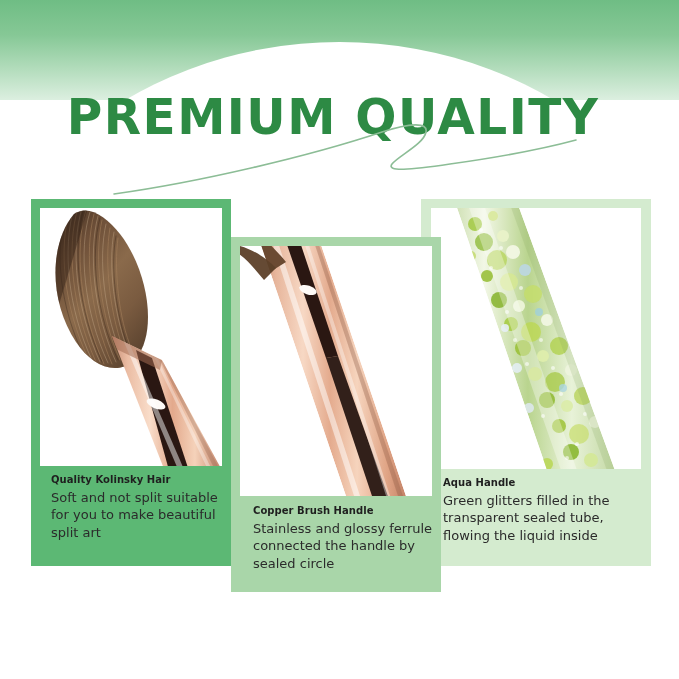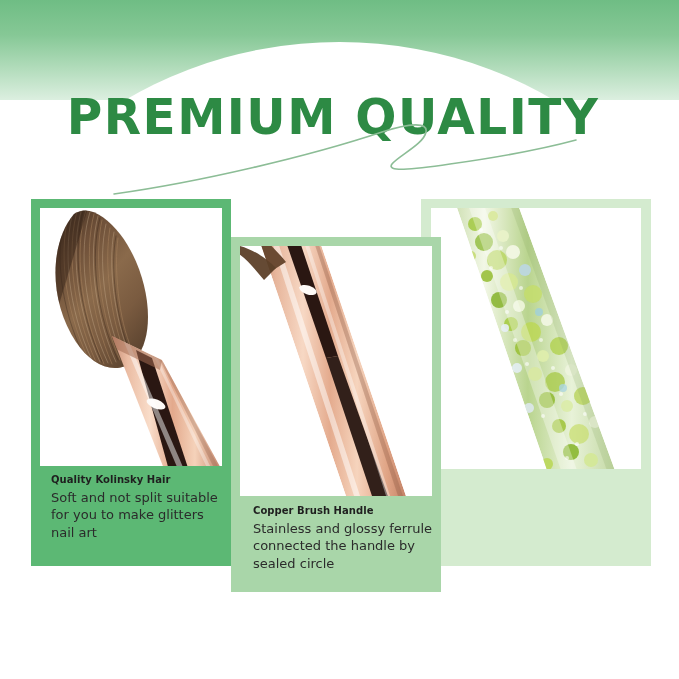--- a/index.html
+++ b/index.html
@@ -226,20 +226,24 @@
             <circle cx="84" cy="132" r="2"></circle>
               <circle cx="122" cy="160" r="2"></circle>
             <circle cx="154" cy="206" r="2"></circle>
               <circle cx="136" cy="250" r="2"></circle>
           </g>
           <polygon points="36,-6 52,-6 148,268 132,268" fill="#ffffff" opacity="0.32"></polygon>
           <polygon points="78,-6 86,-6 186,268 178,268" fill="#7e9e5a" opacity="0.18"></polygon>
         </g>
       </svg>
     </div>
+    <div class="card-text">
+      <div class="card-title">Aqua Handle</div>
+      <div class="card-desc">Green glitters filled in the transparent sealed tube, flowing the liquid inside</div>
+    </div>
   </div>
 
   <div class="card" id="card-ferrule">
     <div class="card-photo">
       <svg class="photo-svg" viewBox="0 0 192 250" preserveAspectRatio="xMidYMid slice">
         <defs>
           <linearGradient id="roseMetal" x1="0" y1="0" x2="1" y2="0">
             <stop offset="0%" stop-color="#c98f76"></stop>
             <stop offset="12%" stop-color="#e7b69c"></stop>
             <stop offset="30%" stop-color="#f7d8c4"></stop>
@@ -345,17 +349,17 @@
           <polygon points="84,134 90,137 146,266 140,266" fill="#ffffff" opacity="0.48"></polygon>
           <polygon points="114,149 118,151 174,266 170,266" fill="#ffffff" opacity="0.34"></polygon>
           <polygon points="120,152 124,154 182,266 177,266" fill="#8c5a43" opacity="0.3"></polygon>
 
           <polygon points="72,128 122,152 120,162 70,138" fill="#a36b52" opacity="0.55"></polygon>
         </g>
       </svg>
     </div>
     <div class="card-text">
       <div class="card-title">Quality Kolinsky Hair</div>
-      <div class="card-desc">Soft and not split suitable for you to make glitters nail art</div>
+      <div class="card-desc">Soft and not split suitable for you to make beautiful split art</div>
     </div>
   </div>
 
 </div>
 
 </body></html>

